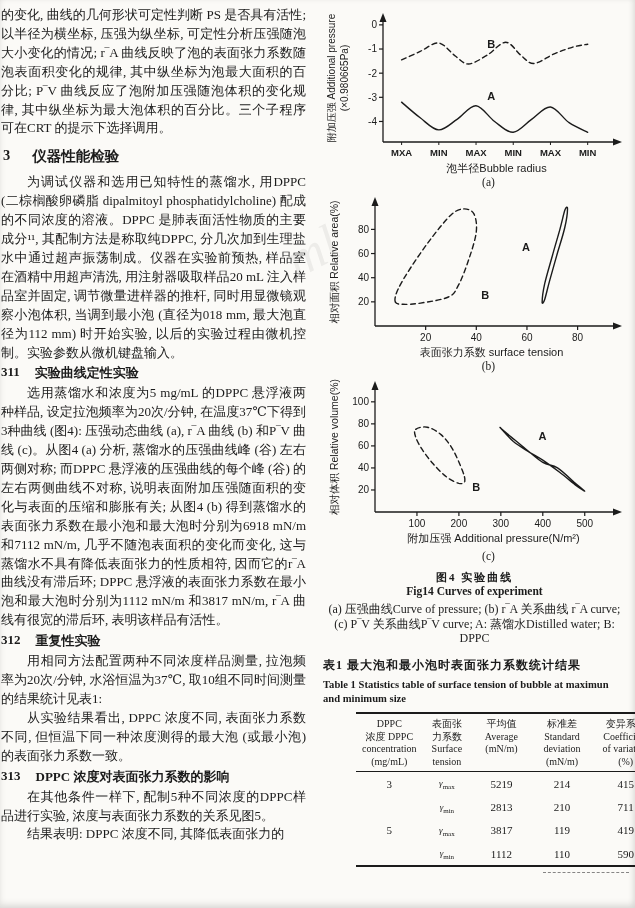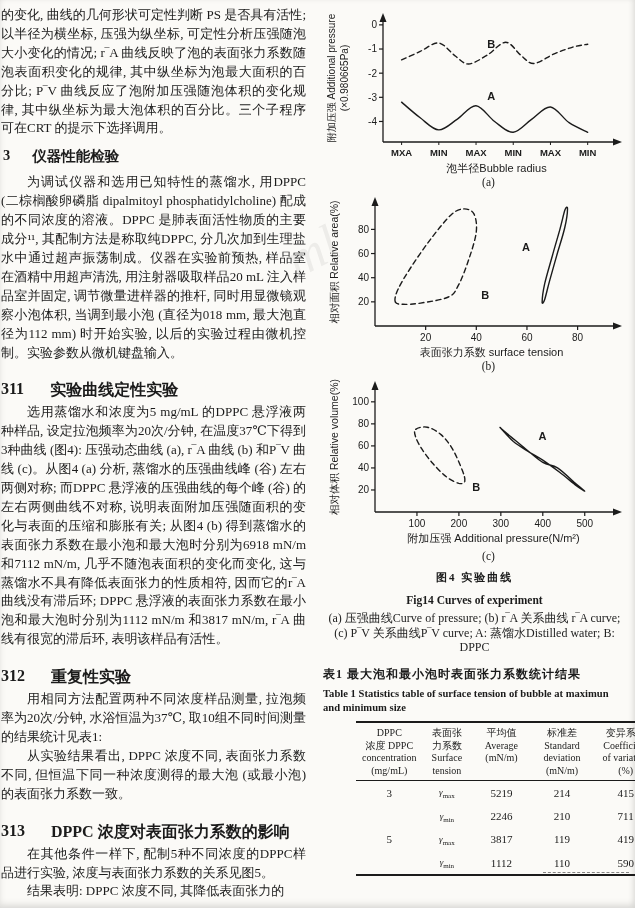--- a/index.html
+++ b/index.html
@@ -5,26 +5,26 @@
   html,body{margin:0;padding:0;background:#d8d8d4;}
   .page{position:relative;width:635px;height:908px;background:#fbfaf7;overflow:hidden;
         font-family:"Liberation Serif","DejaVu Serif",serif;color:#1b1b1b;
         box-shadow:inset 0 -4px 6px rgba(0,0,0,.10), inset -3px 0 5px rgba(0,0,0,.05);}
   .col{position:absolute;top:6px;}
   .col.left{left:1px;width:305px;}
   .col.right{left:323px;width:303px;}
   .para{font-size:13px;line-height:18.9px;text-align:justify;text-indent:2em;margin:0;}
   .para.cont{text-indent:0;}
   .sec3{display:flex;gap:22px;font-size:14.5px;font-weight:bold;margin:9px 0 7px 2px;}
-  .subsec{display:flex;gap:26px;font-size:16px;font-weight:bold;margin:18px 0 2px 0;}
+  .subsec{display:flex;gap:15px;font-size:13px;font-weight:bold;margin:2px 0 2px 0;}
   figure{margin:0;}
   svg{display:block;}
   .chart-cap{text-align:center;font-size:11.5px;margin:-2px 0 2px 28px;}
   .figcap-cn{text-align:center;font-size:11px;font-weight:bold;margin-top:8px;letter-spacing:2px;}
-  .figcap-en{text-align:center;font-size:11.5px;font-weight:bold;margin-top:9px;}
+  .figcap-en{text-align:center;font-size:11.5px;font-weight:bold;margin-top:0;}
   .figlegend{font-size:12px;line-height:14px;text-align:center;margin-top:5px;color:#222;}
   .tbl-title-cn{font-size:12px;font-weight:bold;margin-top:12px;letter-spacing:1px;}
   .tbl-title-en{font-size:10.6px;font-weight:bold;line-height:14px;margin-top:4px;}
   table{width:100%;border-collapse:collapse;margin-top:6px;
         border-top:2px solid #1b1b1b;border-bottom:2px solid #1b1b1b;margin-left:33px;}
   th{font-weight:normal;font-size:10px;line-height:12.6px;padding:4px 0 3px;
      border-bottom:1.2px solid #1b1b1b;vertical-align:top;text-align:center;}
   td{font-size:11px;padding:4px 0;text-align:center;}
   td i{font-size:9px;} td sub{font-size:7px;}
   .watermark{position:absolute;left:286px;top:222px;font-size:52px;font-style:italic;
@@ -227,21 +227,21 @@
           <tr>
             <td>3</td>
             <td><i>γ</i><sub>max</sub></td>
             <td>5219</td>
             <td>214</td>
             <td>415</td>
           </tr>
           <tr>
             <td></td>
             <td><i>γ</i><sub>min</sub></td>
-            <td>2246</td>
+            <td>2813</td>
             <td>210</td>
             <td>711</td>
           </tr>
           <tr>
             <td>5</td>
             <td><i>γ</i><sub>max</sub></td>
             <td>3817</td>
             <td>119</td>
             <td>419</td>
           </tr>

